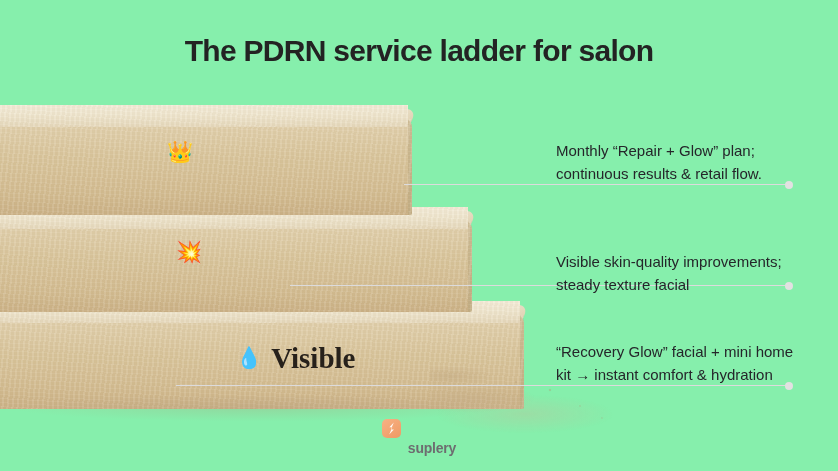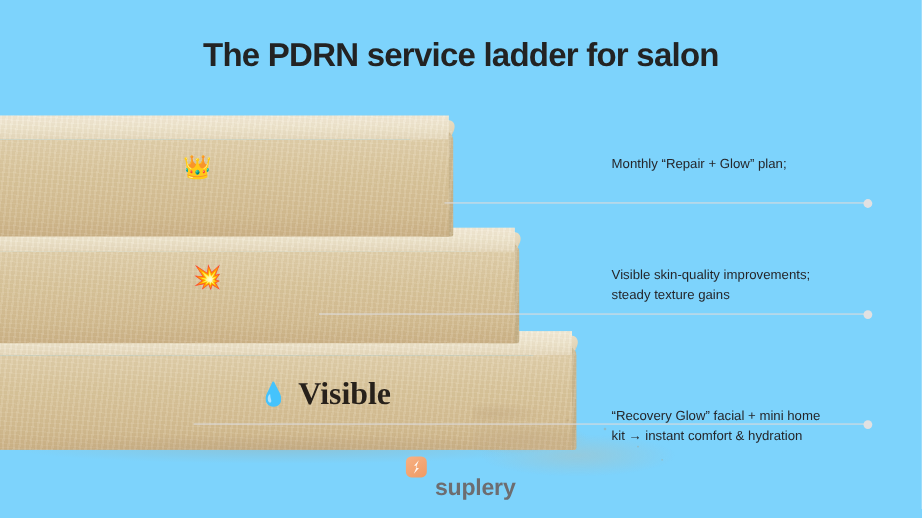--- a/index.html
+++ b/index.html
@@ -14,21 +14,21 @@
     font-family: "Liberation Sans", sans-serif;
     background: #f0eff0;
     position: relative;
   }
 
   .slide {
     position: absolute;
     inset: 0;
     width: 838px;
     height: 471px;
-    background: #7dd3fc;
+    background: #86efac;
     overflow: hidden;
   }
 
   
   .title {
     position: absolute;
     top: 34px;
     left: 0;
     width: 838px;
     text-align: center;
@@ -182,28 +182,28 @@
   #connector-membership { left: 404px; top: 184px; width: 385px; }
   #connector-series     { left: 290px; top: 285px; width: 499px; }
   #connector-starter    { left: 176px; top: 385px; width: 613px; }
 
   
   .desc {
     position: absolute;
     left: 556px;
     width: 262px;
     font-family: "Liberation Sans", sans-serif;
-    font-size: 12px;
+    font-size: 15px;
     line-height: 1.5;
     color: #25262a;
     z-index: 5;
   }
   #desc-membership { top: 140px; }
-  #desc-series     { top: 241px; }
-  #desc-starter    { top: 341px; margin-top: 28px; }
+  #desc-series     { top: 251px; }
+  #desc-starter    { top: 341px; }
 
   
   .brand {
     position: absolute;
     left: 0;
     bottom: 15px;
     width: 838px;
     display: flex;
     align-items: center;
     justify-content: center;
@@ -214,21 +214,21 @@
     height: 19px;
     border-radius: 5px;
     background: linear-gradient(145deg, #f5a濃 0%, #f0a濃 100%);
     background: linear-gradient(145deg, #f7b184 0%, #ef9a63 100%);
     position: relative;
     display: block;
   }
   .brand-mark svg { position: absolute; inset: 0; }
   .brand-name {
     font-family: "Liberation Sans", sans-serif;
-    font-size: 21px;
+    font-size: 14px;
     font-weight: bold;
     color: #6d6d70;
     letter-spacing: -0.2px;
     margin-top: 40px;
   }
 </style>
 </head>
 <body>
 
 <div class="slide">
@@ -298,25 +298,26 @@
   </div>
   <div class="connector" id="connector-series">
     <span class="node"></span>
   </div>
   <div class="connector" id="connector-starter">
     <span class="node"></span>
   </div>
 
   <div class="desc" id="desc-membership">
     <div>Monthly “Repair + Glow” plan;</div>
+    <div>continuous results &amp; retail flow.</div>
   </div>
 
   <div class="desc" id="desc-series">
     <div>Visible skin-quality improvements;</div>
-    <div>steady texture gains</div>
+    <div>steady texture facial</div>
   </div>
 
   <div class="desc" id="desc-starter">
     <div>“Recovery Glow” facial + mini home</div>
     <div>kit → instant comfort &amp; hydration</div>
   </div>
 
   <div class="brand">
     <span class="brand-mark">
       <svg viewBox="0 0 19 19" width="19" height="19" aria-hidden="true">

